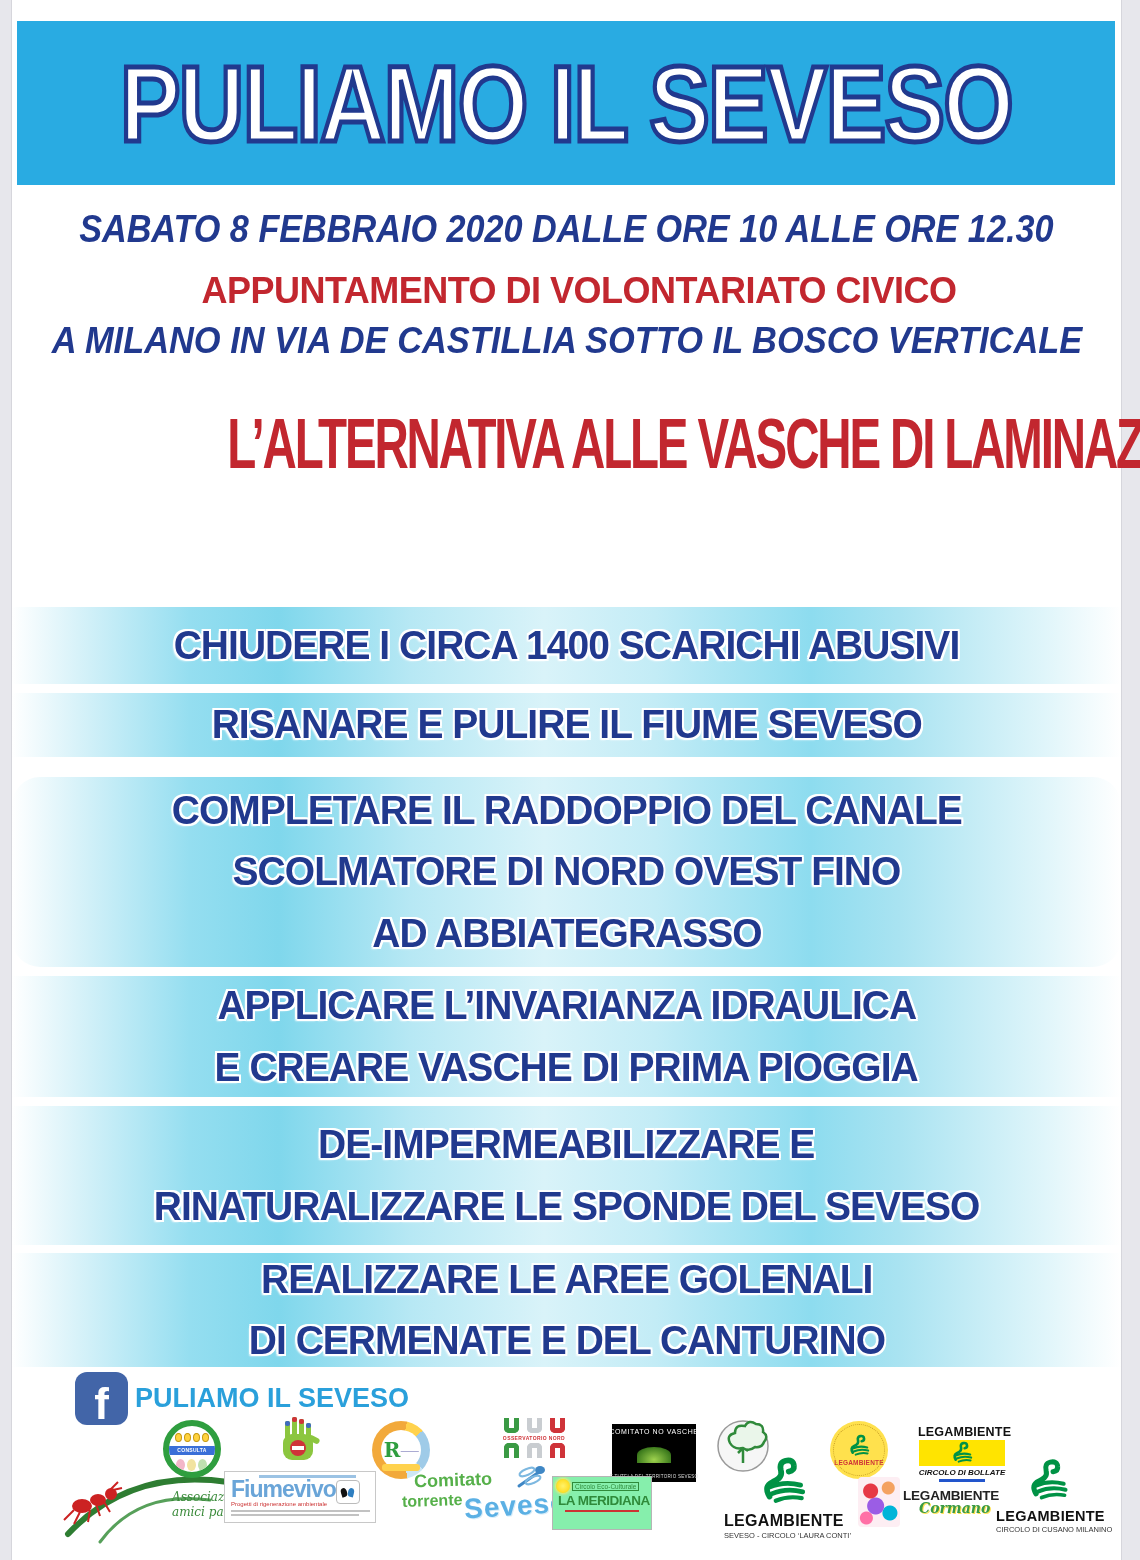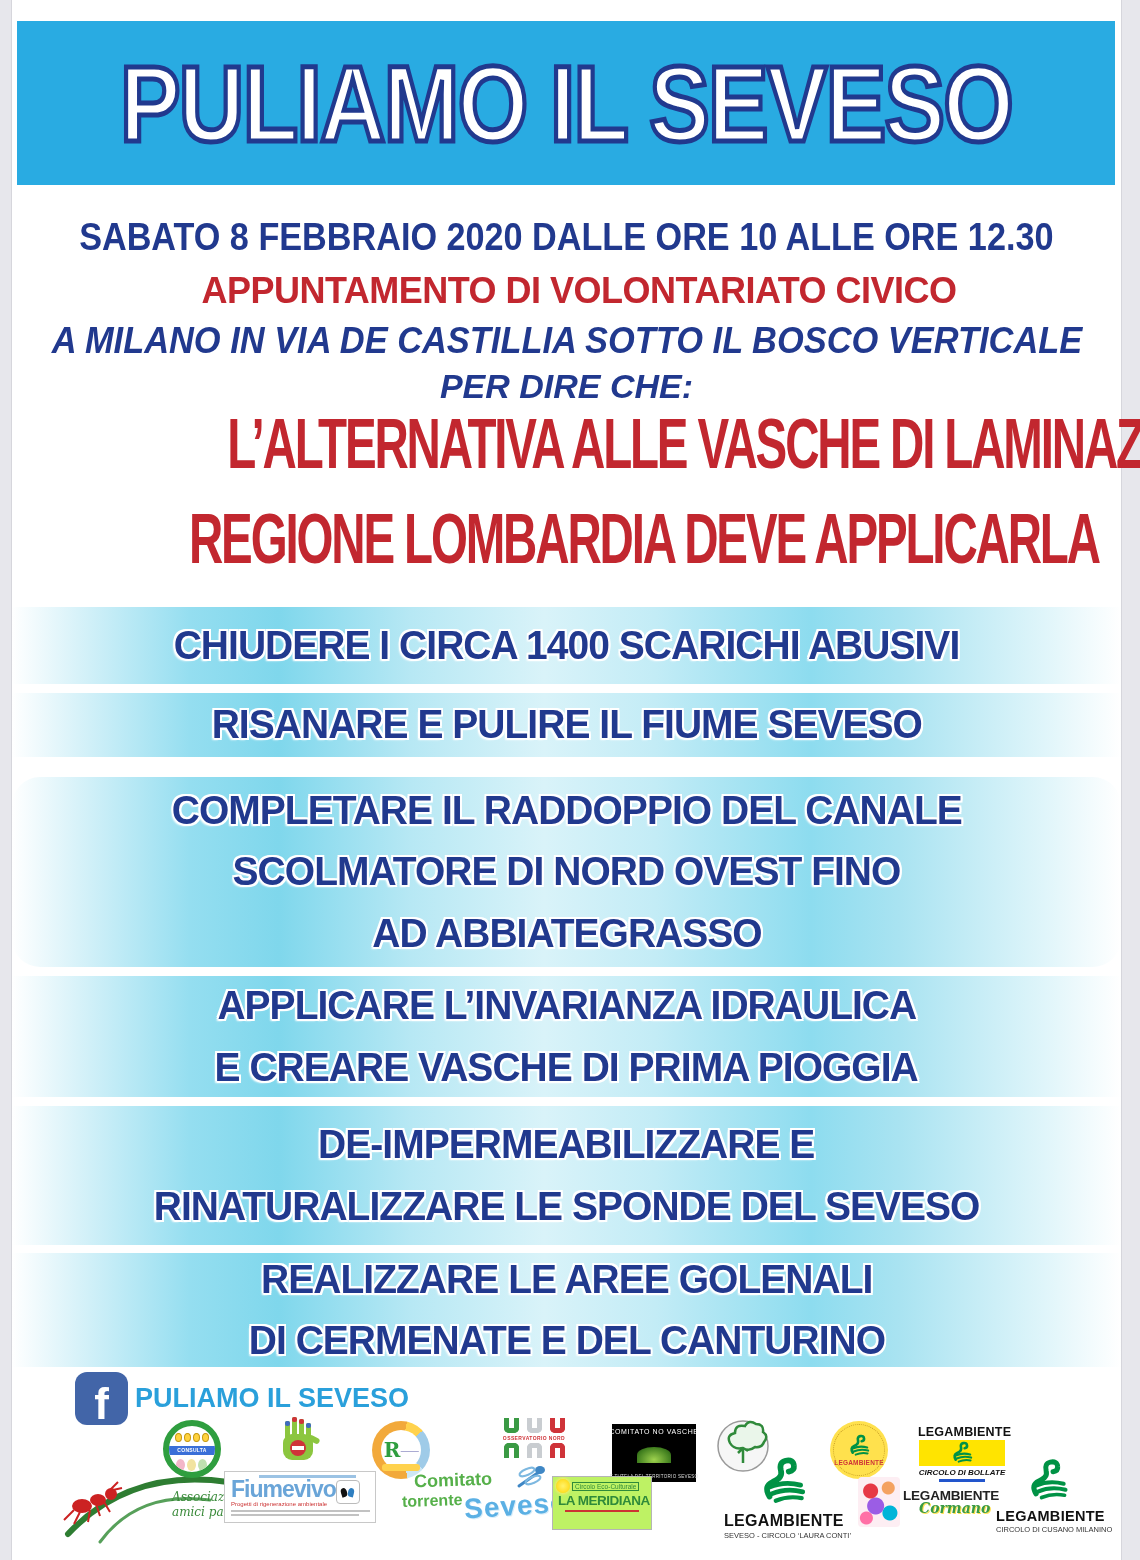--- a/index.html
+++ b/index.html
@@ -9,21 +9,21 @@
 
   
   .banner{position:absolute;left:5px;right:6px;top:21px;height:164px;background:var(--banner-blue);
     display:flex;align-items:center;justify-content:center;overflow:hidden;}
   .title{font-size:108px;font-weight:bold;color:#fff;white-space:nowrap;letter-spacing:-2px;
     -webkit-text-stroke:5px var(--navy);transform:scaleX(.84);}
 
   
   .cline{position:absolute;left:0;right:0;text-align:center;white-space:nowrap;}
   .cline>span{display:inline-block;white-space:nowrap;}
-  .t-date{top:216px;font-size:38px;font-weight:bold;color:var(--navy);}
+  .t-date{top:208px;font-size:38px;font-weight:bold;font-style:italic;color:var(--navy);}
   .t-date>span{transform:scaleX(.9);}
   .t-red{top:270px;font-size:36px;font-weight:bold;color:var(--red);letter-spacing:-.5px;padding-left:25px;}
   .t-loc{top:320px;font-size:37px;font-weight:bold;font-style:italic;color:var(--navy);}
   .t-loc>span{transform:scaleX(.93);}
   .t-lead{top:367px;font-size:34px;font-weight:bold;font-style:italic;color:var(--navy);}
 
   
   .headline{position:absolute;left:0;right:0;text-align:center;}
   .headline>span{display:inline-block;white-space:nowrap;font-weight:bold;color:var(--red);
     font-size:66px;letter-spacing:-3px;transform:scale(.72,1.08);}
@@ -147,21 +147,21 @@
   .lg-torrente{left:390px;top:1468px;width:155px;height:62px;}
   .ct-w1{position:absolute;left:12px;top:2px;font-size:18px;font-weight:bold;color:#56b04a;
     transform:rotate(-2deg);}
   .ct-w2{position:absolute;left:0px;top:24px;font-size:16px;font-weight:bold;color:#56b04a;
     transform:rotate(-2deg);}
   .ct-w3{position:absolute;left:62px;top:22px;font-size:28px;font-weight:bold;color:#5bb0e4;
     letter-spacing:1px;transform:rotate(-4deg);text-shadow:1px 1px 0 #d8edf9;}
   .ct-fly{position:absolute;right:10px;top:-4px;}
 
   
-  .lg-merid{left:540px;top:1476px;width:100px;height:54px;background:#bef264;border:1px solid #b5b5b5;
+  .lg-merid{left:540px;top:1476px;width:100px;height:54px;background:#86efac;border:1px solid #b5b5b5;
     box-sizing:border-box;padding:2px 3px;}
   .md-top{display:flex;align-items:center;gap:2px;}
   .md-sun{width:14px;height:14px;border-radius:50%;background:radial-gradient(#fff36b,#ffd200);
     box-shadow:0 0 3px 1px #ffe96b;}
   .md-eco{font-size:6.5px;color:#2f8a3a;border:1px solid #2f8a3a;padding:0 2px;white-space:nowrap;}
   .md-row{display:flex;align-items:center;gap:2px;}
   .md-leaf{width:16px;height:9px;background:#3a9a44;border-radius:0 100% 0 100%;}
   .md-name{font-size:13.5px;font-weight:bold;color:#2f8a3a;letter-spacing:-.5px;white-space:nowrap;}
   .md-bar{height:2px;background:#cc3333;width:80%;margin:2px auto 0;}
 
@@ -201,24 +201,22 @@
 
 <div class="page">
 
   <header class="banner">
     <h1 class="title" style="margin:0">PULIAMO IL SEVESO</h1>
   </header>
 
   <div class="cline t-date"><span>SABATO 8 FEBBRAIO 2020  DALLE ORE 10 ALLE ORE 12.30</span></div>
   <div class="cline t-red"><span>APPUNTAMENTO DI VOLONTARIATO CIVICO</span></div>
   <div class="cline t-loc"><span>A MILANO IN VIA DE CASTILLIA SOTTO IL BOSCO VERTICALE</span></div>
-  <div class="cline t-lead"><span>PER DIRE CHE:</span></div>
 
   <div class="headline hl1"><span>L’ALTERNATIVA ALLE VASCHE DI LAMINAZIONE C’È</span></div>
-  <div class="headline hl2"><span>REGIONE LOMBARDIA DEVE APPLICARLA</span></div>
 
   <section>
     <div class="band b1">
       <span class="bline">CHIUDERE I CIRCA 1400 SCARICHI ABUSIVI</span>
     </div>
     <div class="band b2">
       <span class="bline">RISANARE E PULIRE IL FIUME SEVESO</span>
     </div>
     <div class="band b3">
       <span class="bline">COMPLETARE IL RADDOPPIO DEL CANALE</span>

